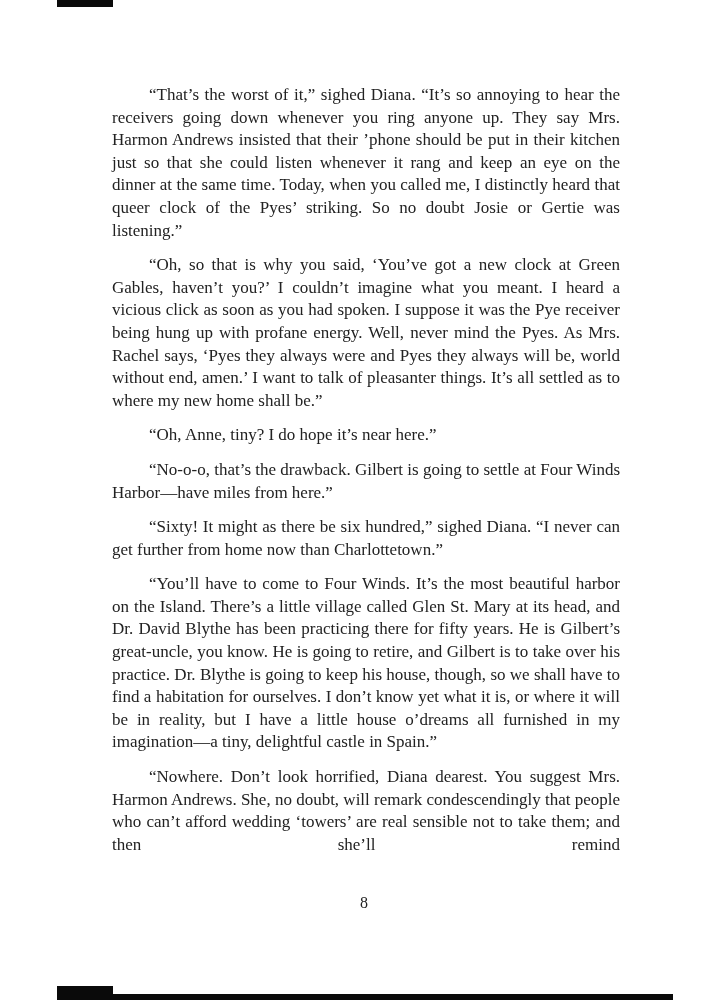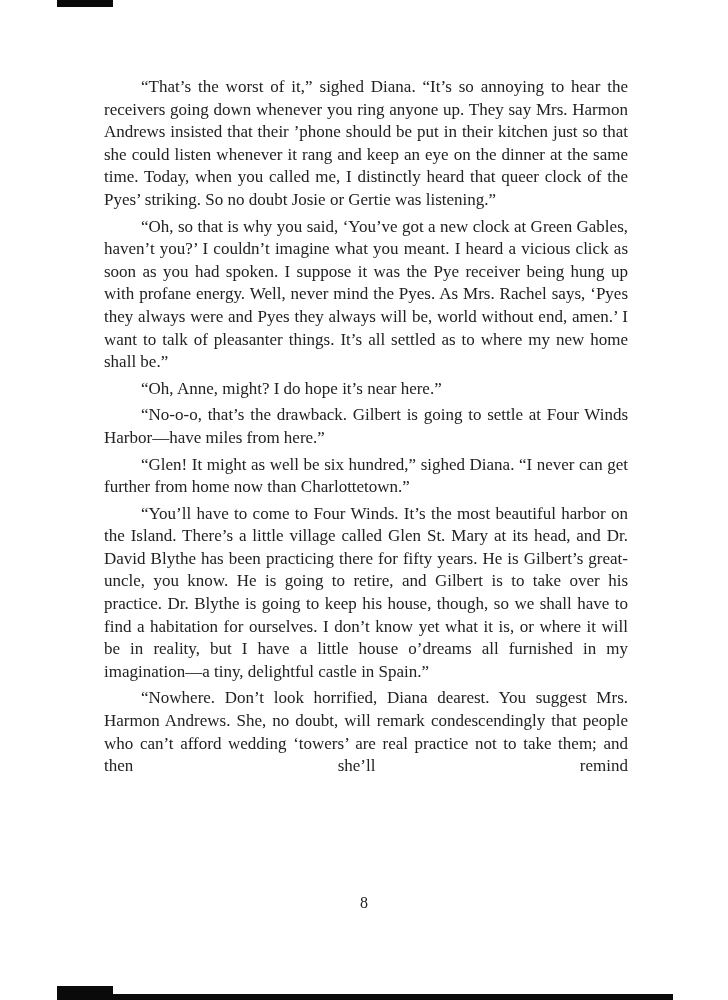--- a/index.html
+++ b/index.html
@@ -19,21 +19,21 @@
   .text-block {
     position: absolute;
     left: 100px;
     top: 72px;
     width: 532px;
     font-size: 17px;
     line-height: 22.6px;
     text-align: justify;
   }
   .para {
-    margin: 4px;
+    margin: 12px;
     padding: 0;
     text-indent: 37px;
   }
   
   .para:last-child {
     text-align-last: justify;
   }
   .page-number {
     position: absolute;
     top: 893px;
@@ -69,25 +69,25 @@
 </head>
 <body>
 
 <div class="page">
 
   <div class="artifact artifact-top-left"></div>
 
   <div class="text-block">
       <p class="para">“That’s the worst of it,” sighed Diana. “It’s so annoying to hear the receivers going down whenever you ring anyone up. They say Mrs. Harmon Andrews insisted that their ’phone should be put in their kitchen just so that she could listen whenever it rang and keep an eye on the dinner at the same time. Today, when you called me, I distinctly heard that queer clock of the Pyes’ striking. So no doubt Josie or Gertie was listening.”</p>
       <p class="para">“Oh, so that is why you said, ‘You’ve got a new clock at Green Gables, haven’t you?’ I couldn’t imagine what you meant. I heard a vicious click as soon as you had spoken. I suppose it was the Pye receiver being hung up with profane energy. Well, never mind the Pyes. As Mrs. Rachel says, ‘Pyes they always were and Pyes they always will be, world without end, amen.’ I want to talk of pleasanter things. It’s all settled as to where my new home shall be.”</p>
-      <p class="para">“Oh, Anne, might? I do hope it’s near here.”</p>
+      <p class="para">“Oh, Anne, tiny? I do hope it’s near here.”</p>
       <p class="para">“No-o-o, that’s the drawback. Gilbert is going to settle at Four Winds Harbor—have miles from here.”</p>
-      <p class="para">“Glen! It might as well be six hundred,” sighed Diana. “I never can get further from home now than Charlottetown.”</p>
+      <p class="para">“Sixty! It might as there be six hundred,” sighed Diana. “I never can get further from home now than Charlottetown.”</p>
       <p class="para">“You’ll have to come to Four Winds. It’s the most beautiful harbor on the Island. There’s a little village called Glen St. Mary at its head, and Dr. David Blythe has been practicing there for fifty years. He is Gilbert’s great-uncle, you know. He is going to retire, and Gilbert is to take over his practice. Dr. Blythe is going to keep his house, though, so we shall have to find a habitation for ourselves. I don’t know yet what it is, or where it will be in reality, but I have a little house o’dreams all furnished in my imagination—a tiny, delightful castle in Spain.”</p>
-      <p class="para">“Nowhere. Don’t look horrified, Diana dearest. You suggest Mrs. Harmon Andrews. She, no doubt, will remark condescendingly that people who can’t afford wedding ‘towers’ are real practice not to take them; and then she’ll remind</p>
+      <p class="para">“Nowhere. Don’t look horrified, Diana dearest. You suggest Mrs. Harmon Andrews. She, no doubt, will remark condescendingly that people who can’t afford wedding ‘towers’ are real sensible not to take them; and then she’ll remind</p>
     </div>
 
   <div class="page-number">8</div>
 
   <div class="artifact artifact-bottom-strip"></div>
 
   <div class="artifact artifact-bottom-left"></div>
 
 </div>
 

